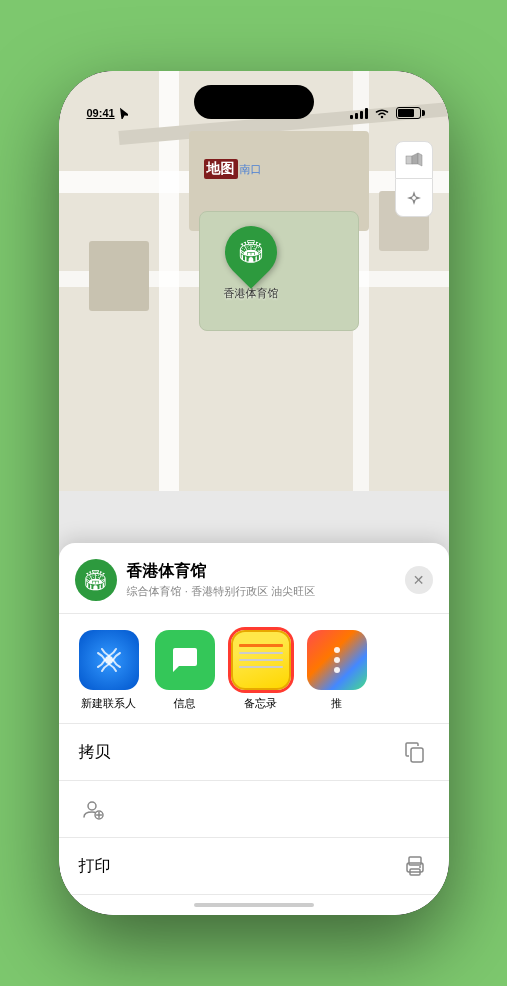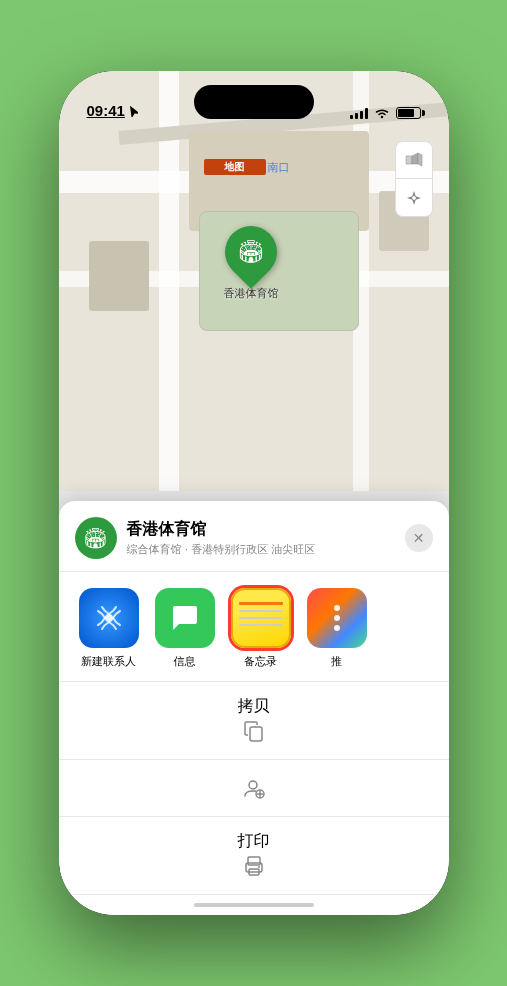--- a/index.html
+++ b/index.html
@@ -54,21 +54,21 @@
       height: 54px;
       display: flex;
       align-items: flex-end;
       justify-content: space-between;
       padding: 0 28px 6px;
       z-index: 50;
       color: #000;
     }
 
     .status-time {
-      font-size: 15px;
+      font-size: 11px;
       font-weight: 600;
       display: flex;
       align-items: center;
       gap: 3px;
       text-decoration: underline;
     }
 
     .status-right {
       display: flex;
       align-items: center;
@@ -231,24 +231,24 @@
       top: 88px;
       left: 145px;
       font-size: 11px;
       color: #4a7fd4;
       display: flex;
       align-items: center;
       gap: 2px;
     }
 
     .map-label-box {
-      background: #c2410c;
+      background: #7f1d1d;
       color: #fff;
-      padding: 1px 21px;
-      font-size: 10px;
+      padding: 1px 3px;
+      font-size: 14px;
       border-radius: 2px;
       font-weight: 600;
     }
 
     
     .map-controls {
       position: absolute;
       top: 70px;
       right: 16px;
       display: flex;
@@ -460,21 +460,20 @@
     }
 
     
     .action-row {
       display: flex;
       align-items: center;
       justify-content: space-between;
       padding: 14px 20px;
       border-bottom: 0.5px solid #e8e8e8;
       cursor: pointer;
-      flex-direction: column;
     }
 
     .action-row:last-child {
       border-bottom: none;
     }
 
     .action-label {
       font-size: 16px;
       color: #000;
     }

